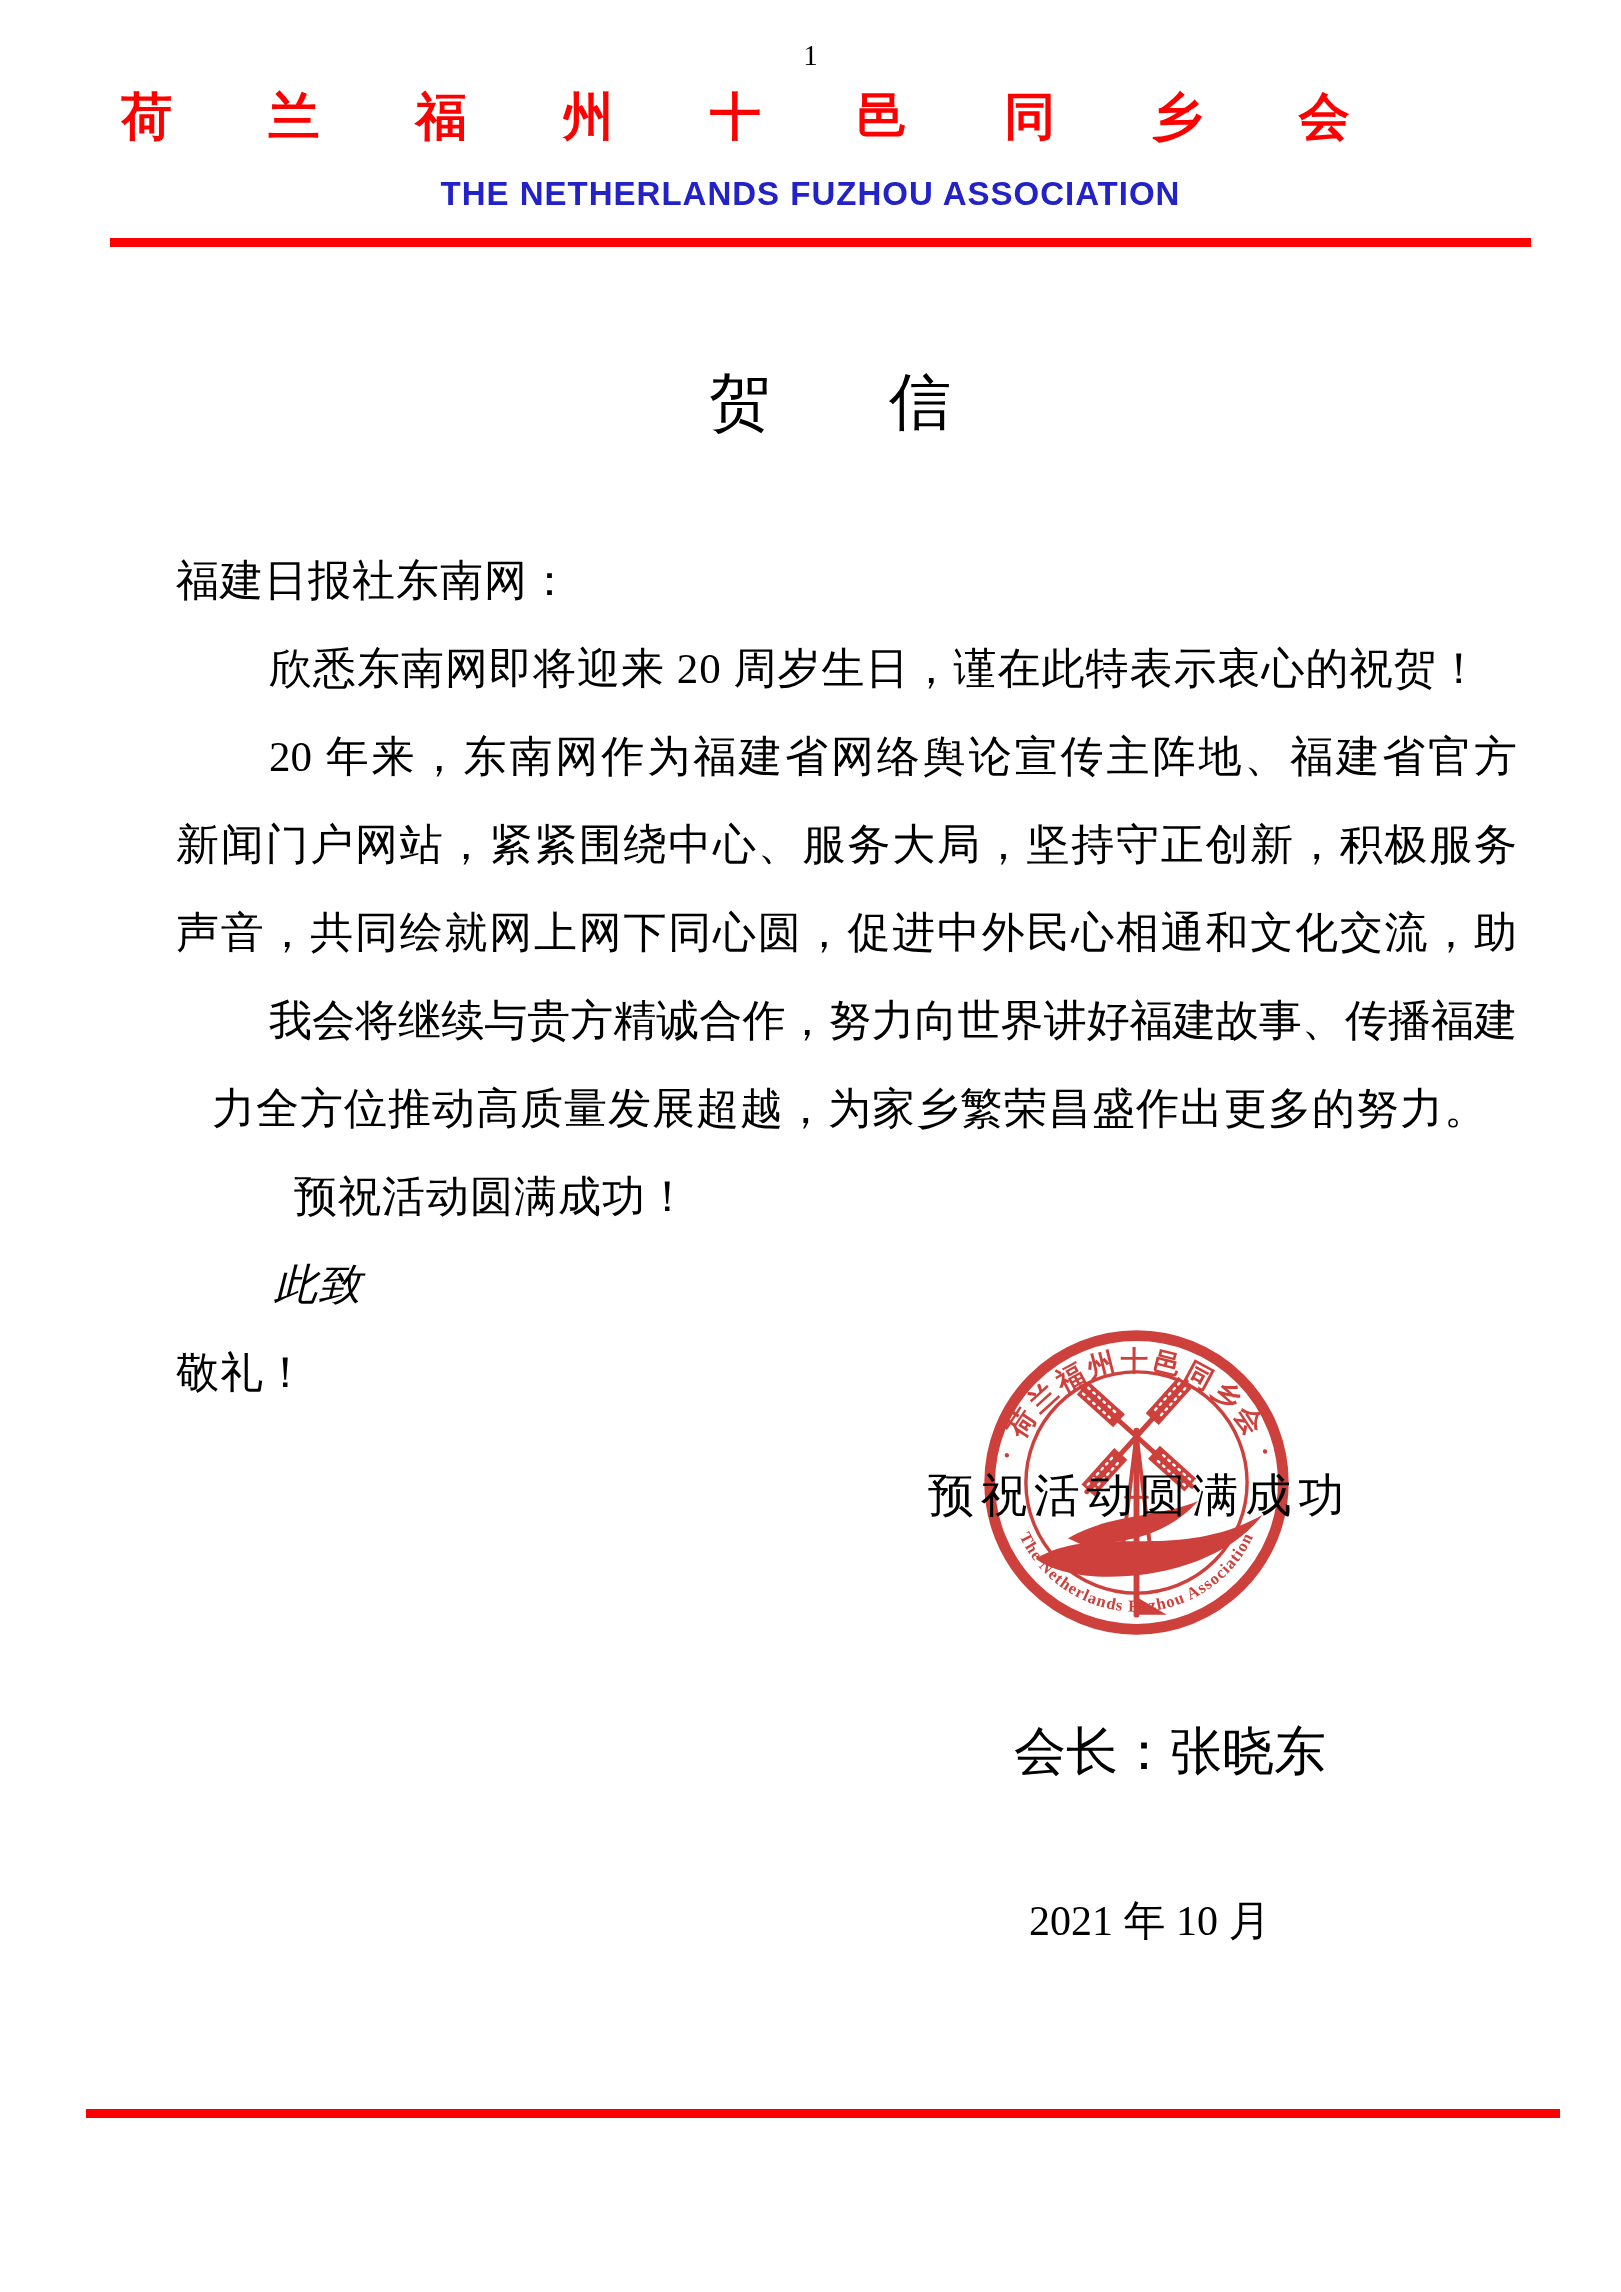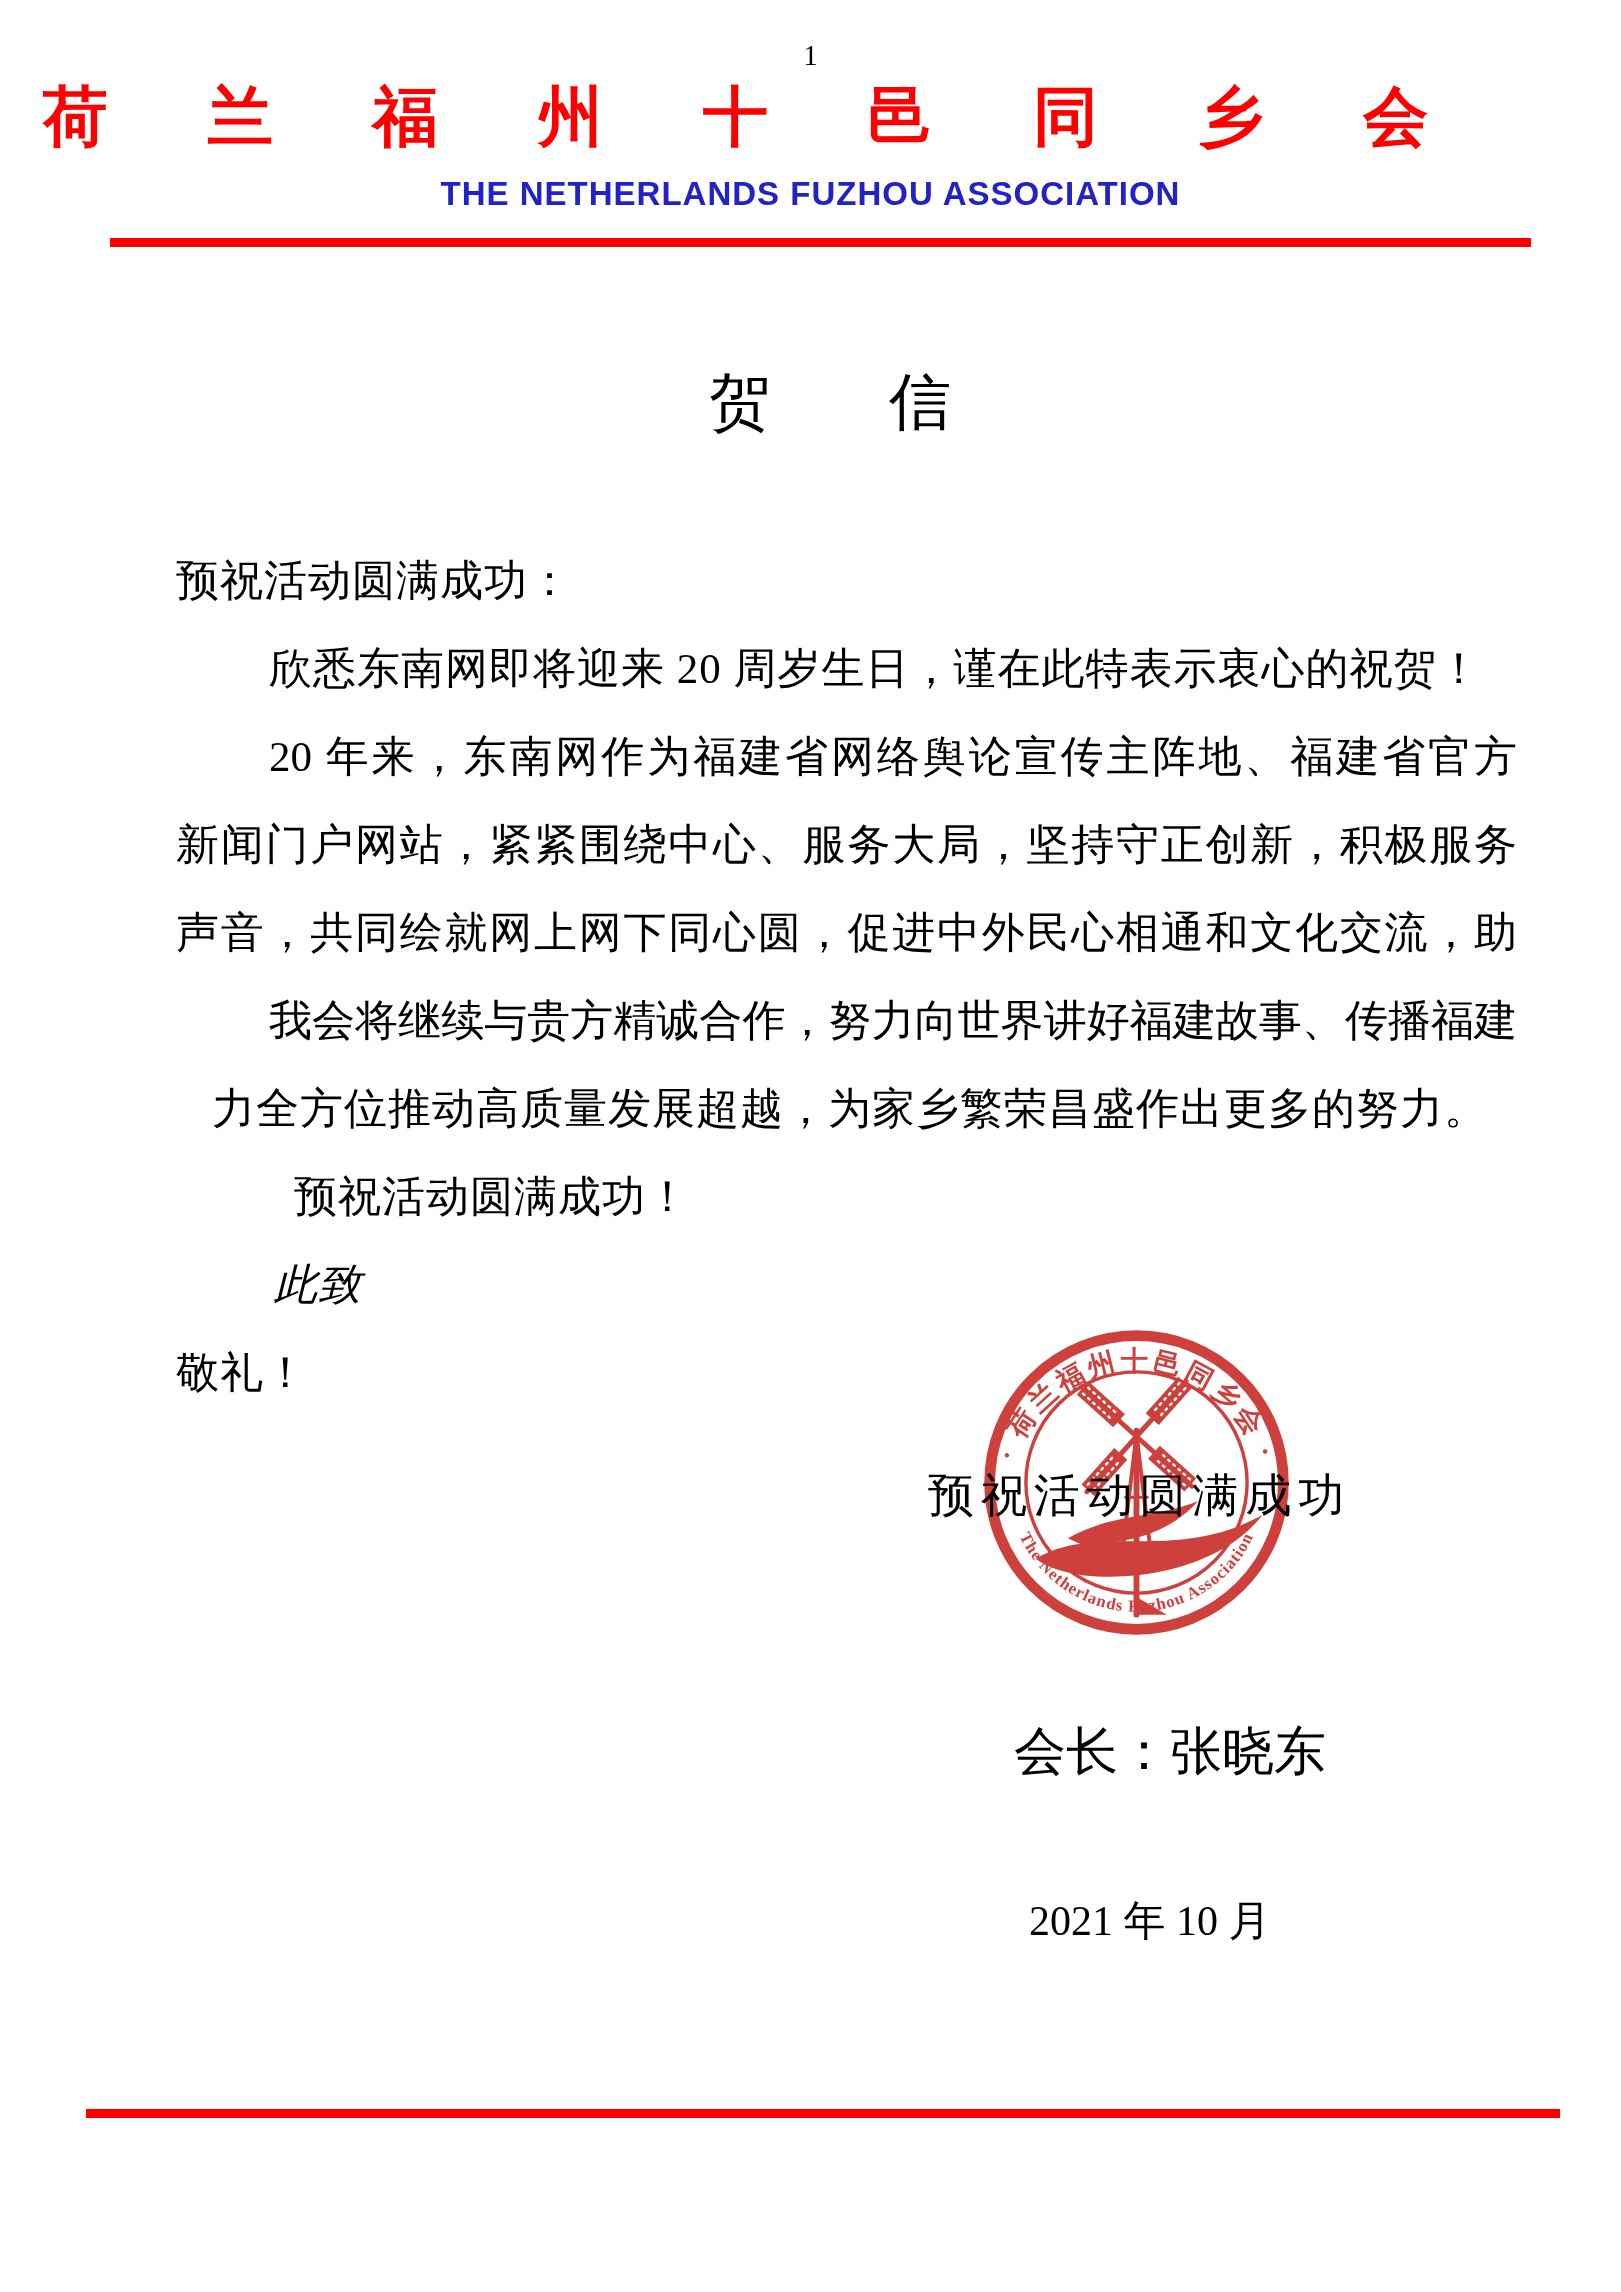--- a/index.html
+++ b/index.html
@@ -16,21 +16,21 @@
   
   .page-number{
     left:0;top:39px;width:1621px;
     text-align:center;
     font-size:29px;line-height:33px;
     font-family:"Liberation Serif",serif;
   }
   .org-title-cn{
     left:0;top:80px;width:1471px;
     text-align:center;
-    font-size:65px;line-height:73px;
+    font-size:51px;line-height:73px;
     font-weight:bold;
     letter-spacing:41px;
     text-indent:41px; 
     font-family:"Liberation Sans","DejaVu Sans",sans-serif;
     color:#fe0000;
     white-space:nowrap;
   }
   .org-title-en{
     left:0;top:174px;width:1621px;
     text-align:center;
@@ -110,21 +110,21 @@
 
   <div class="abs org-title-cn">荷 兰 福 州 十 邑 同 乡 会</div>
   <div class="abs org-title-en">THE NETHERLANDS FUZHOU ASSOCIATION</div>
   <div class="abs rule rule-top"></div>
 
   <div class="abs letter-title">
     <span>贺</span><span class="gap"></span><span>信</span>
   </div>
 
   <div class="abs body-block">
-    <div class="bodyline">预祝活动圆满成功：</div>
+    <div class="bodyline">福建日报社东南网：</div>
     <div class="bodyline ind2">欣悉东南网即将迎来 20 周岁生日，谨在此特表示衷心的祝贺！</div>
     <div class="bodyline ind2 fill">20 年来，东南网作为福建省网络舆论宣传主阵地、福建省官方</div>
     <div class="bodyline fill">新闻门户网站，紧紧围绕中心、服务大局，坚持守正创新，积极服务</div>
     <div class="bodyline fill">声音，共同绘就网上网下同心圆，促进中外民心相通和文化交流，助</div>
     <div class="bodyline ind2 fill">我会将继续与贵方精诚合作，努力向世界讲好福建故事、传播福建</div>
     <div class="bodyline ind-small">力全方位推动高质量发展超越，为家乡繁荣昌盛作出更多的努力。</div>
     <div class="bodyline ind-wish">预祝活动圆满成功！</div>
     <div class="bodyline ind-regards">此致</div>
     <div class="bodyline">敬礼！</div>
   </div>

